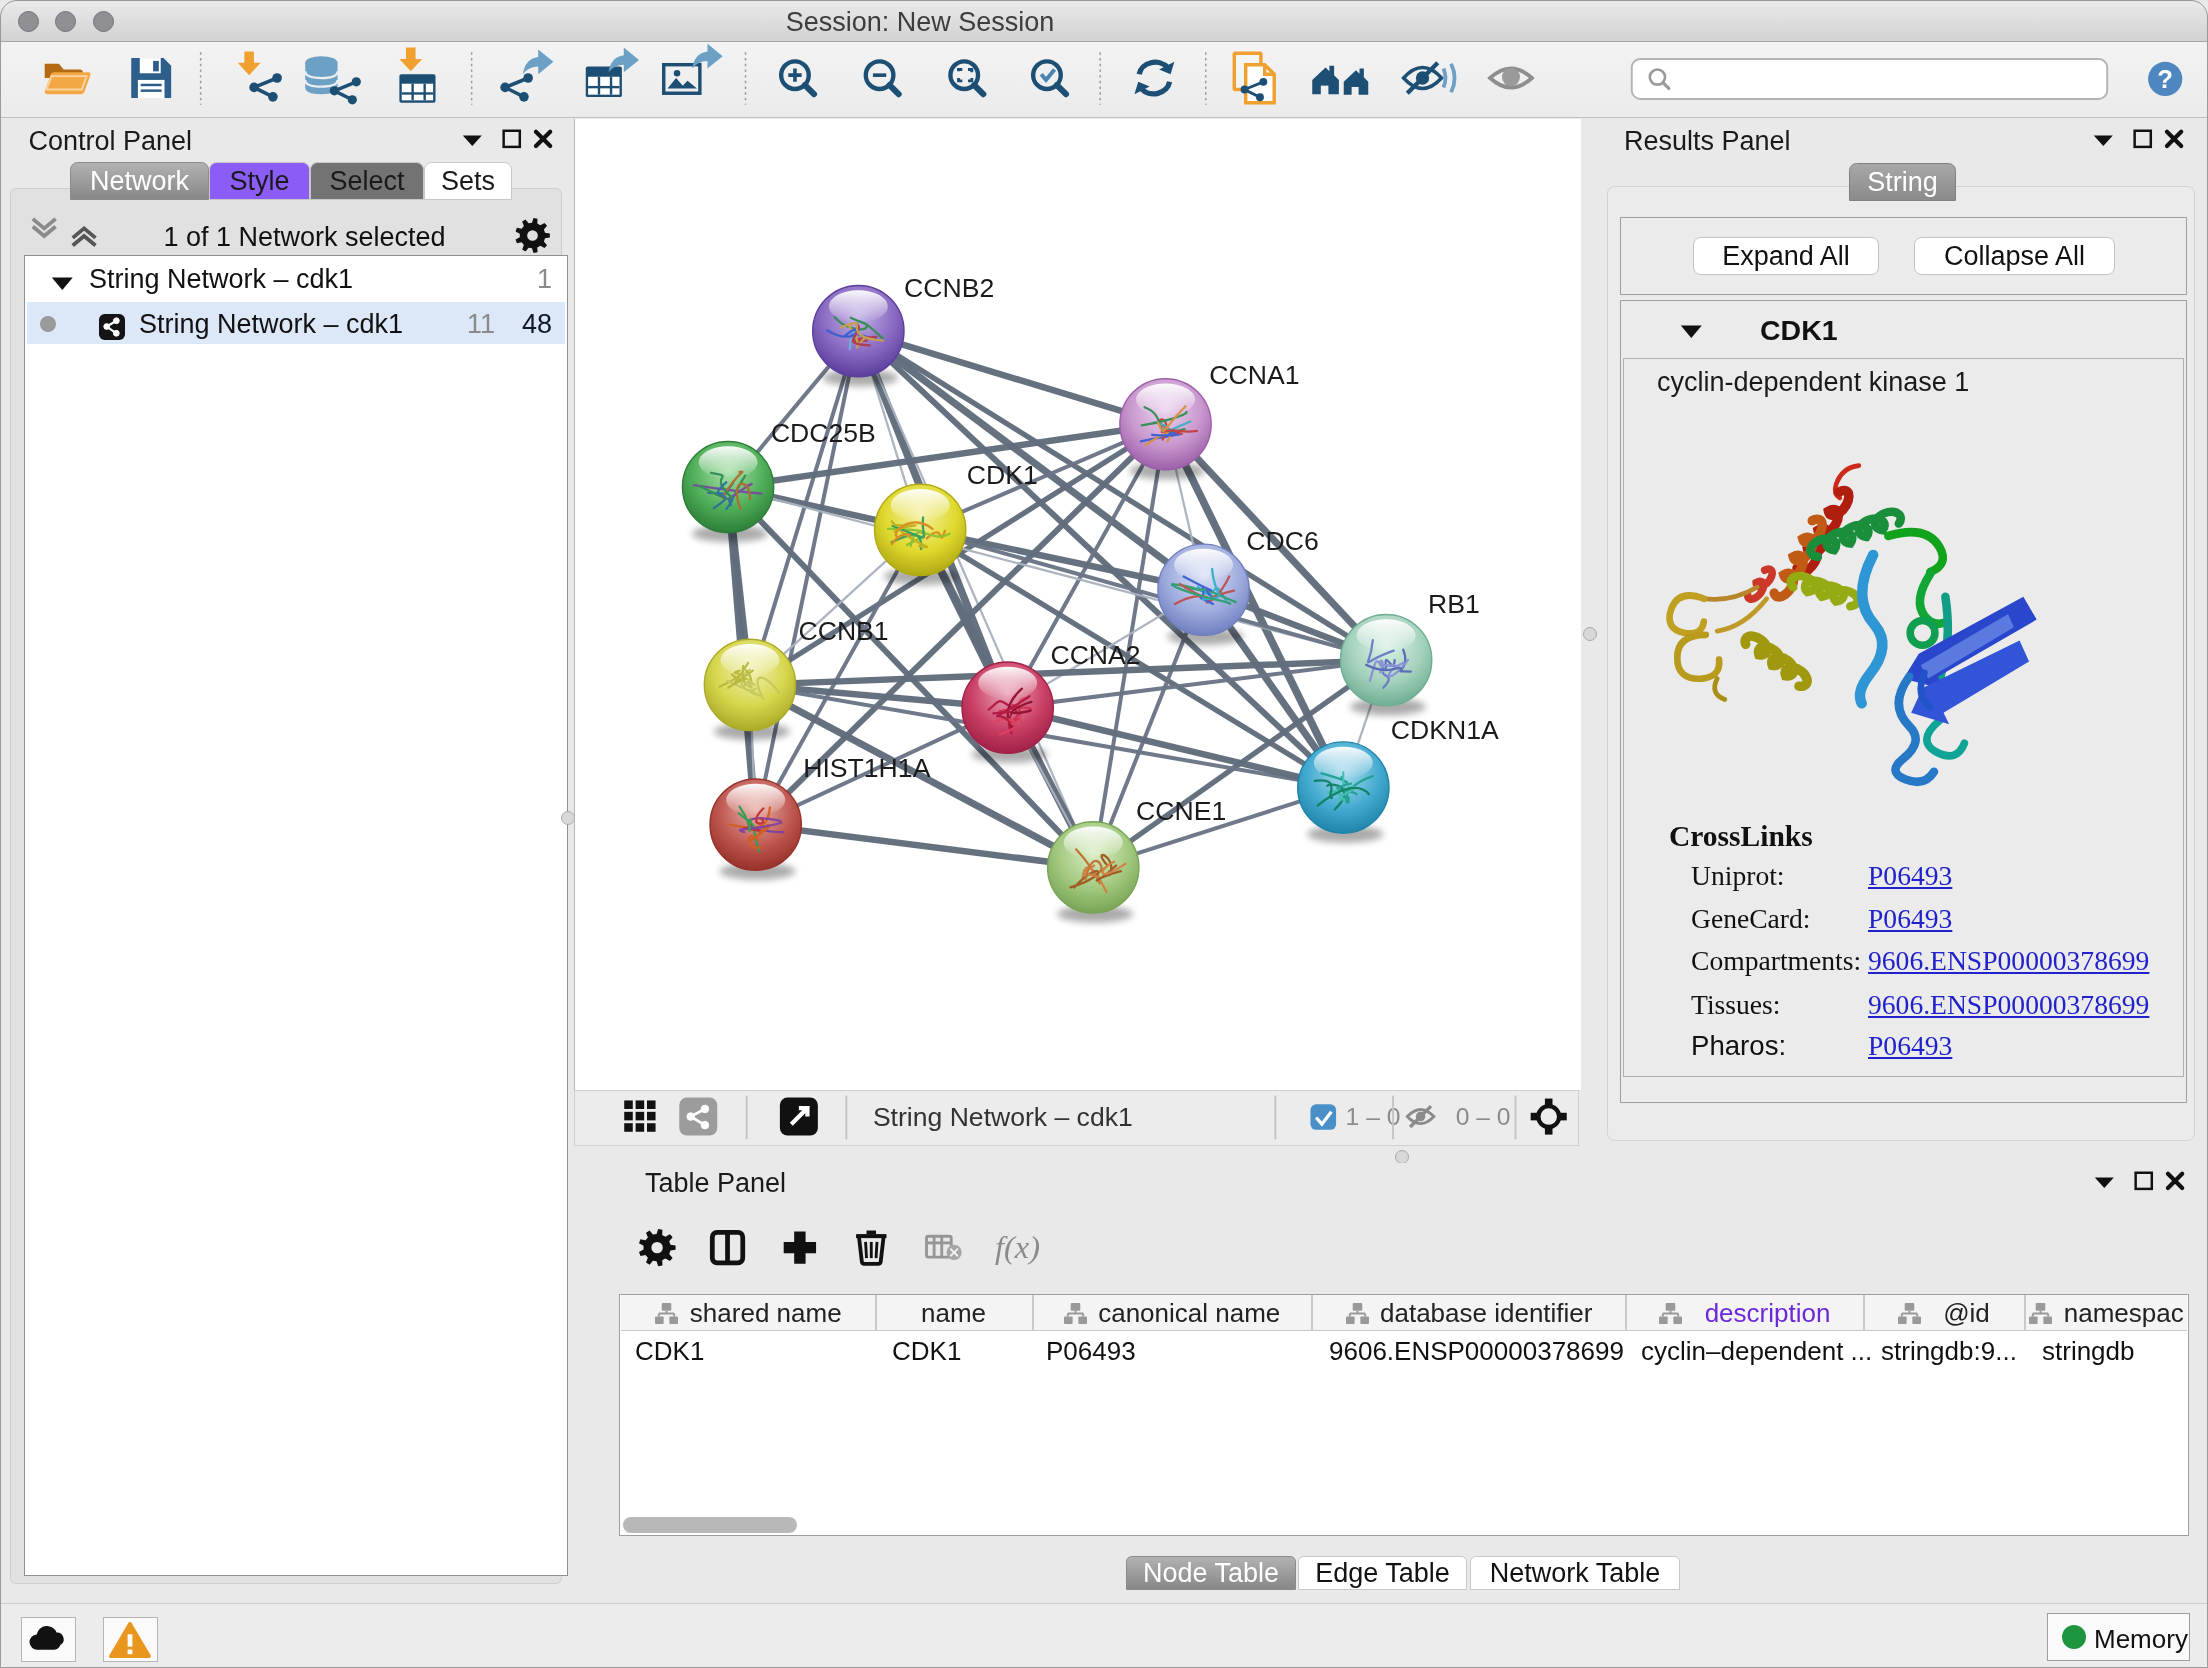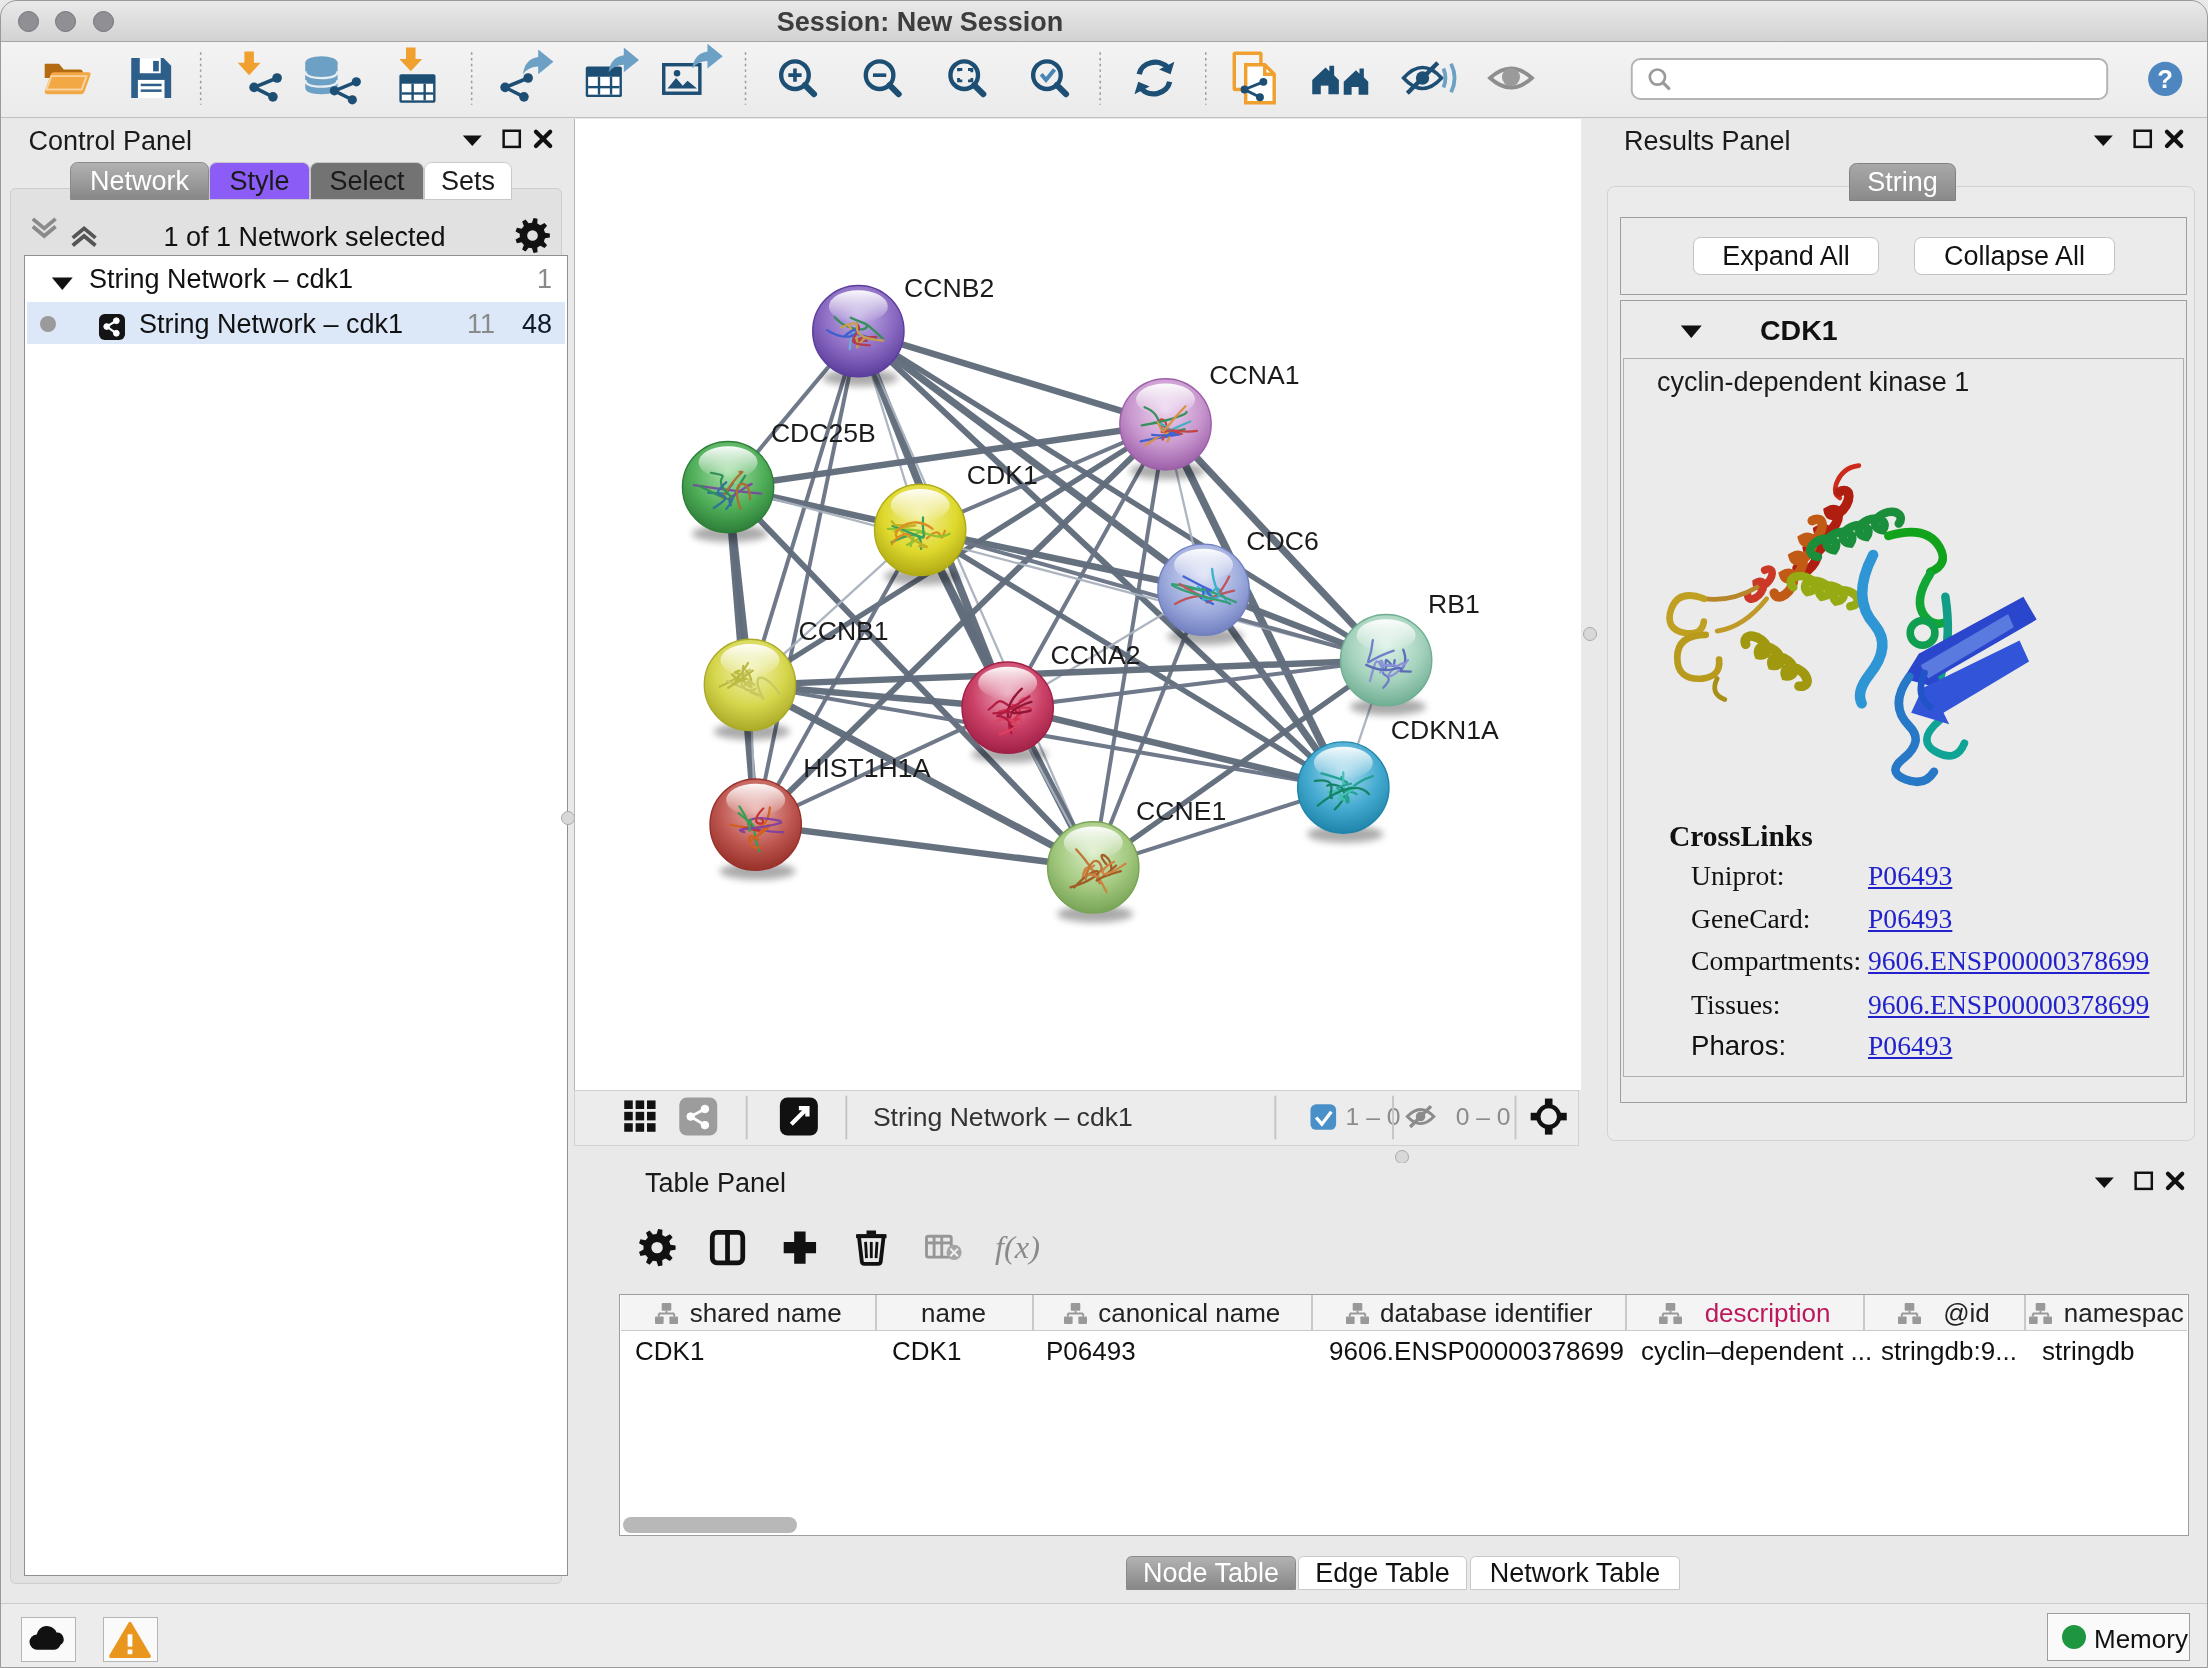--- a/index.html
+++ b/index.html
@@ -6,21 +6,21 @@
 body{font-family:"Liberation Sans",sans-serif;background:#e9e9e9;position:relative}
 .abs{position:absolute}
 .ptitle{font-size:27px;color:#1a1a1a}
 svg{display:block}
 
 </style></head><body>
 <div class="abs" style="left:0;top:0;width:2208px;height:42px;background:linear-gradient(#eaeaea,#d2d2d2);border-bottom:1.9px solid #a5a5a5;border-radius:17px 17px 0 0"></div>
 <div class="abs" style="left:18px;top:10.5px;width:21px;height:21px;border-radius:50%;background:#8f8f94;border:1.4px solid #72727a"></div>
 <div class="abs" style="left:55px;top:10.5px;width:21px;height:21px;border-radius:50%;background:#8f8f94;border:1.4px solid #72727a"></div>
 <div class="abs" style="left:93px;top:10.5px;width:21px;height:21px;border-radius:50%;background:#8f8f94;border:1.4px solid #72727a"></div>
-<div class="abs" style="left:0;top:6.7px;width:1840px;text-align:center;font-size:27px;font-weight:bold;color:#3d3d3d">Session: New Session</div>
+<div class="abs" style="left:0;top:6.7px;width:1840px;text-align:center;font-size:27px;font-weight:normal;color:#3d3d3d">Session: New Session</div>
 <div class="abs" style="left:0;top:42px;width:2208px;height:76px;background:linear-gradient(#f3f3f3,#ebebeb);border-bottom:1.9px solid #c0c0c0"></div>
 <svg width="2208" height="118" viewBox="0 0 2322 124" style="position:absolute;left:0;top:0">
     <g transform="translate(70,82)">
       <path d="M-23,-15 h15 l5,6 h17 q3,0 3,3 v6 h-40 z" fill="#b36a10"></path>
       <path d="M-23,14 L-17,-3 q1,-3 4,-3 h36 q3,0 2,3 L19,14 q-1,3 -4,3 h-35 q-3,0 -3,-3 z" fill="#f2a844"></path>
       <path d="M-21,12 L-16,-2 h37 L16,12 z" fill="none" stroke="#ffffff" stroke-opacity="0.5" stroke-width="2"></path>
     </g>
     <g transform="translate(159,82)">
       <path d="M-21,-21 h34 l8,8 v34 h-42 z" fill="#2e5f8a"></path>
       <rect x="-12" y="-21" width="22" height="16" fill="#fff"></rect>
@@ -665,21 +665,21 @@
       <g fill="#999">
         <rect x="8" y="1" width="10" height="8" rx="1"></rect>
         <rect x="1" y="15" width="9" height="8" rx="1"></rect>
         <rect x="16" y="15" width="9" height="8" rx="1"></rect>
       </g>
       <path d="M13,9 v3 M5,12 h16 M5,12 v3 M21,12 v3" stroke="#999" stroke-width="2" fill="none"></path>
     </svg>
     <span>database identifier</span>
   </div>
 <div class="abs" style="left:1625px;top:1295px;width:1.9px;height:36px;background:#c9c9c9"></div>
-<div class="abs" style="left:1627px;top:1295px;width:234px;height:36px;display:flex;align-items:center;justify-content:center;gap:22px;font-size:26px;color:#be185d">
+<div class="abs" style="left:1627px;top:1295px;width:234px;height:36px;display:flex;align-items:center;justify-content:center;gap:22px;font-size:26px;color:#6d28d9">
     <svg width="25" height="23" viewBox="0 0 26 24">
       <g fill="#999">
         <rect x="8" y="1" width="10" height="8" rx="1"></rect>
         <rect x="1" y="15" width="9" height="8" rx="1"></rect>
         <rect x="16" y="15" width="9" height="8" rx="1"></rect>
       </g>
       <path d="M13,9 v3 M5,12 h16 M5,12 v3 M21,12 v3" stroke="#999" stroke-width="2" fill="none"></path>
     </svg>
     <span>description</span>
   </div>

